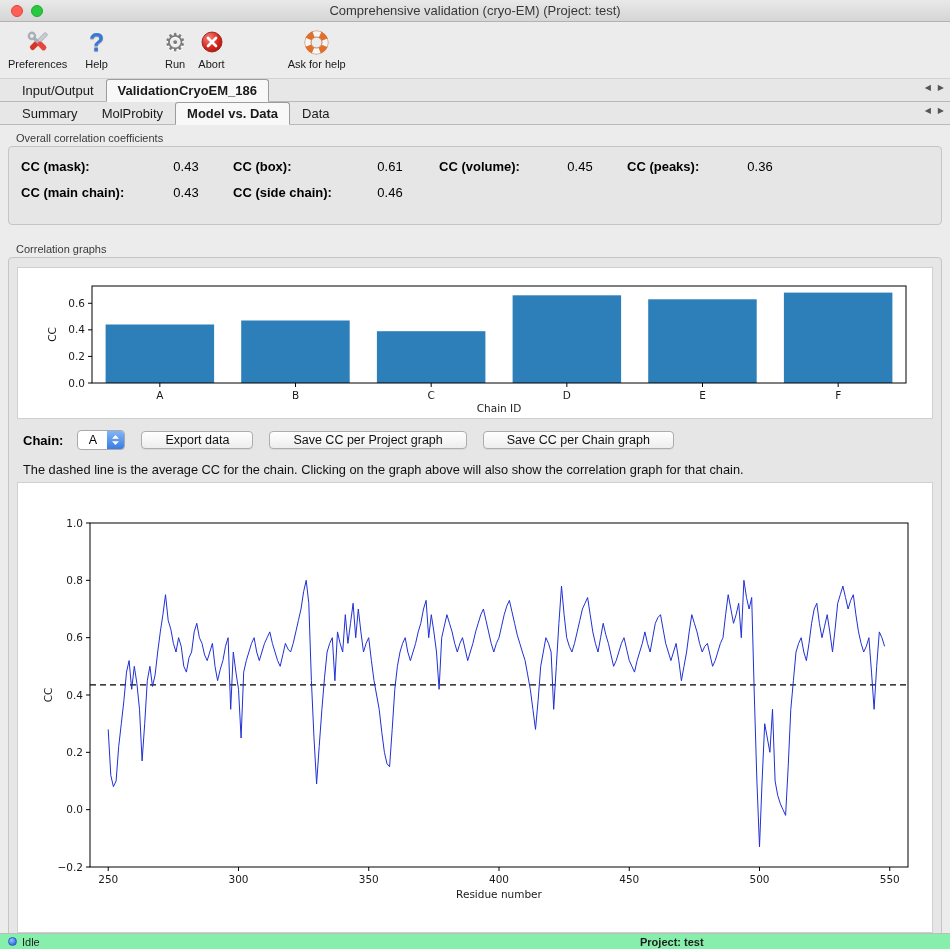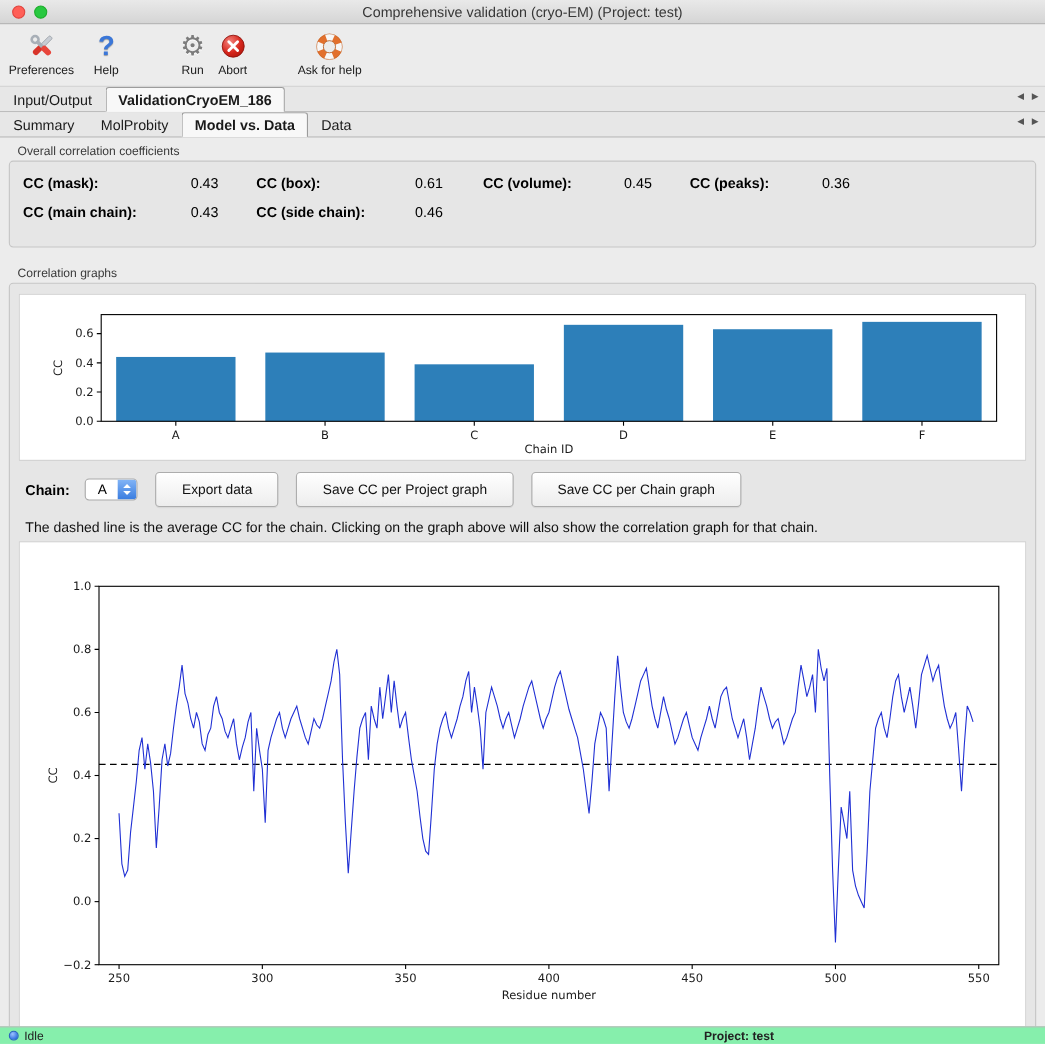--- a/index.html
+++ b/index.html
@@ -19,21 +19,21 @@
   
   .toolbar { flex:0 0 57px; display:flex; align-items:flex-start; padding-top:5px; border-bottom:1px solid #d2d2d2; }
   .tool { display:flex; flex-direction:column; align-items:center; cursor:default; }
   .tool .ticon { height:30px; display:flex; align-items:center; justify-content:center; }
   .tool .tlabel { font-size:11px; color:#1a1a1a; margin-top:1px; white-space:nowrap; }
   .help-q { font-size:25px; font-weight:bold; color:#3b77d8; text-shadow:0 1px 1px rgba(0,0,0,.35); line-height:1; }
   .gear-g { font-size:25px; color:#7c7c7c; line-height:1; text-shadow:0 1px 0 #fff; }
 
   
   .tabrow { flex:0 0 23px; border-bottom:1px solid #b9b9b9; background:#e7e7e7; display:flex;
-            align-items:flex-end; padding:0 0; position:relative; }
+            align-items:flex-end; padding:0 10px; position:relative; }
   .tab { padding:3px 11px 3px; font-size:13px; color:#1a1a1a; border:1px solid transparent; border-bottom:none; }
   .tab.selected { background:#f8f8f8; border:1px solid #9c9c9c; border-bottom:1px solid #f8f8f8;
                   margin-bottom:-1px; font-weight:bold; border-radius:3px 3px 0 0; }
   .tab-arrows { position:absolute; right:6px; top:4px; display:flex; gap:7px; font-size:8px; color:#555; }
 
   
   .content { flex:1 1 auto; padding:5px 8px 4px; display:flex; flex-direction:column; overflow:hidden;gap:12px; }
   .groupbox { display:flex; flex-direction:column; }
   .group-label { font-size:11px; color:#3a3a3a; margin:2px 0 2px 8px; }
   .group-body { border:1px solid #c5c5c5; border-radius:4px; background:#e6e6e6; }
@@ -50,21 +50,21 @@
   .bar-panel  { height:152px; padding:2px; }
   .line-panel { flex:1 1 auto; margin-top:2px; padding:4px 2px 2px; min-height:440px; }
   svg.chart text { font-family:"DejaVu Sans",sans-serif; fill:#1a1a1a; }
 
   .controls-row { display:flex; align-items:center; margin:10px 0 2px 6px; gap:16px; flex:0 0 22px; }
   .chain-lbl { font-weight:bold; }
   .combo { display:flex; align-items:stretch; height:20px; width:48px; background:#fff; border:1px solid #a9a9a9;
            border-radius:4px; overflow:hidden; margin-left:-2px; }
   .combo-val { flex:1; display:flex; align-items:center; justify-content:center; font-size:12.5px; }
   .combo-btn { width:17px; background:linear-gradient(#82b4f6,#3a7de0); display:flex; align-items:center; justify-content:center; }
-  .btn { height:32px; padding:1px 23px; background:linear-gradient(#ffffff,#ededed); border:1px solid #adadad;
+  .btn { height:18px; padding:1px 23px; background:linear-gradient(#ffffff,#ededed); border:1px solid #adadad;
          border-radius:4px; font-size:12.5px; font-family:"Liberation Sans",sans-serif; color:#111; box-shadow:0 1px 0 rgba(0,0,0,.06); }
   .note { margin:9px 0 2px 6px; font-size:12.8px; color:#111; flex:0 0 16px; }
 
   
   .statusbar { flex:0 0 16px; border-top:1px solid #bcbcbc; background:#86efac; display:flex; align-items:center;
                padding:0 8px; font-size:11px; color:#222; position:relative; }
   .status-dot { width:9px; height:9px; border-radius:50%; margin-right:5px;
                 background:radial-gradient(circle at 35% 30%, #9cc3ff, #2f6fe0 75%); border:1px solid #2a5fc0; }
   .project { position:absolute; left:640px;font-weight:bold; }
 </style>
@@ -119,21 +119,21 @@
                 <stop offset="0.55" stop-color="#d6261c"></stop>
                 <stop offset="1" stop-color="#a31208"></stop>
             </radialGradient>
           </defs>
           <circle cx="11" cy="11" r="10" fill="url(#agrad)" stroke="#8e120c" stroke-width="0.8"></circle>
           <path d="M7 7 L15 15 M15 7 L7 15" stroke="#fff" stroke-width="2.6" stroke-linecap="round"></path>
         </svg>
       </span>
       <span class="tlabel">Abort</span>
     </div>
-    <div class="tool" style="margin-left:46px">
+    <div class="tool" style="margin-left:63px">
       <span class="ticon">
         <svg width="25" height="25" viewBox="0 0 24 24">
           <circle cx="12" cy="12" r="8.3" fill="none" stroke="#e2702d" stroke-width="6"></circle>
           <circle cx="12" cy="12" r="8.3" fill="none" stroke="#f7f7f7" stroke-width="6" stroke-dasharray="6.52 6.52" stroke-dashoffset="3.2"></circle>
           <circle cx="12" cy="12" r="11.2" fill="none" stroke="#b35a1f" stroke-width="0.7" opacity="0.5"></circle>
           <circle cx="12" cy="12" r="5.3" fill="#ececec" stroke="#b35a1f" stroke-width="0.7"></circle>
         </svg>
       </span>
       <span class="tlabel">Ask for help</span>
     </div>

